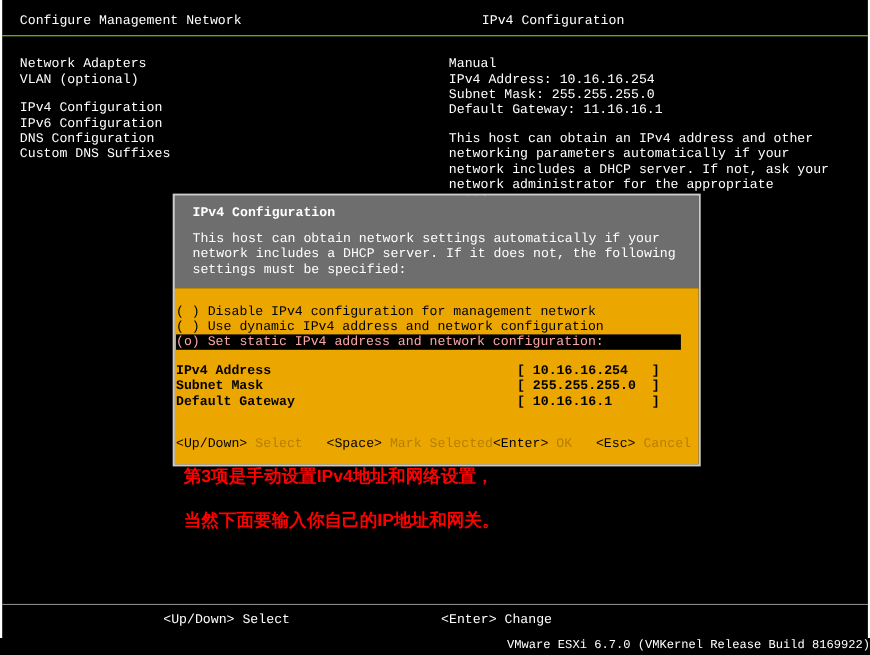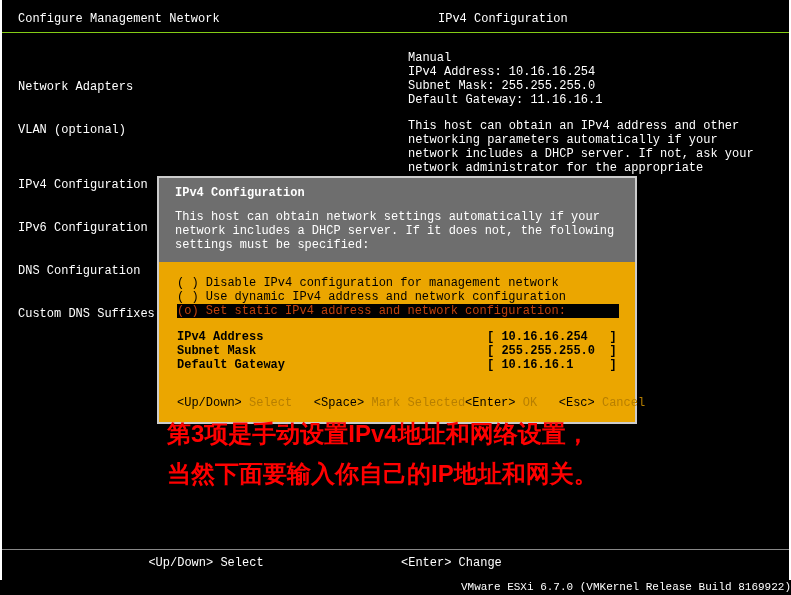--- a/index.html
+++ b/index.html
@@ -29,21 +29,21 @@
     .header-left { flex: 0 0 420px; }
     .header-right { flex: 1; }
     .content-area {
       display: flex;
       padding: 18px 16px 0 16px;
     }
     .menu-col {
       flex: 0 0 390px;
       color: #fff;
     }
-    .menu-item { margin-bottom: 0px; line-height: 14px; margin-top: 29px; }
+    .menu-item { margin-bottom: 0px; line-height: 14px; }
     .menu-gap { height: 12px; }
     .info-col { flex: 1; color: #fff; }
     .info-line { line-height: 14px; }
     .info-para { margin-top: 12px; line-height: 14px; max-width: 360px; }
 
     .dialog {
       position: absolute;
       left: 155px;
       top: 176px;
       width: 480px;
@@ -53,26 +53,26 @@
     .dialog-header {
       background: #6e6e6e;
       color: #fff;
       padding: 8px 16px 10px 16px;
     }
     .dialog-title { font-weight: bold; margin-bottom: 10px; }
     .dialog-desc { line-height: 14px; }
     .dialog-body {
       background: #eba600;
       color: #000;
-      padding: 14px 16px 12px 18px;
+      padding: 14px 16px 12px 1px;
     }
     .opt { line-height: 14px; white-space: pre; }
     .opt.selected {
       background: #000;
-      color: #c2410c;
+      color: #fca5a5;
       padding-left: 0;
     }
     .fields { margin-top: 12px; }
     .frow { display: flex; line-height: 14px; font-weight: bold; }
     .flabel { flex: 0 0 310px; }
     .fval { white-space: pre; }
     .dialog-hints {
       display: flex;
       margin-top: 24px;
       color: #000;
@@ -80,21 +80,21 @@
     }
     .hint-group { white-space: pre; }
     .ylw { color: #b77f00; } 
     .ylw-dark { color: #000; }
 
     .annotation {
       position: absolute;
       left: 165px;
       top: 414px;
       font-family: Arial, "Microsoft YaHei", sans-serif;
-      font-size: 24px;
+      font-size: 16px;
       font-weight: bold;
       color: #ff0000;
       line-height: 40px;
     }
 
     .bottom-hints {
       position: absolute;
       bottom: 0;
       left: 0;
       right: 0;

